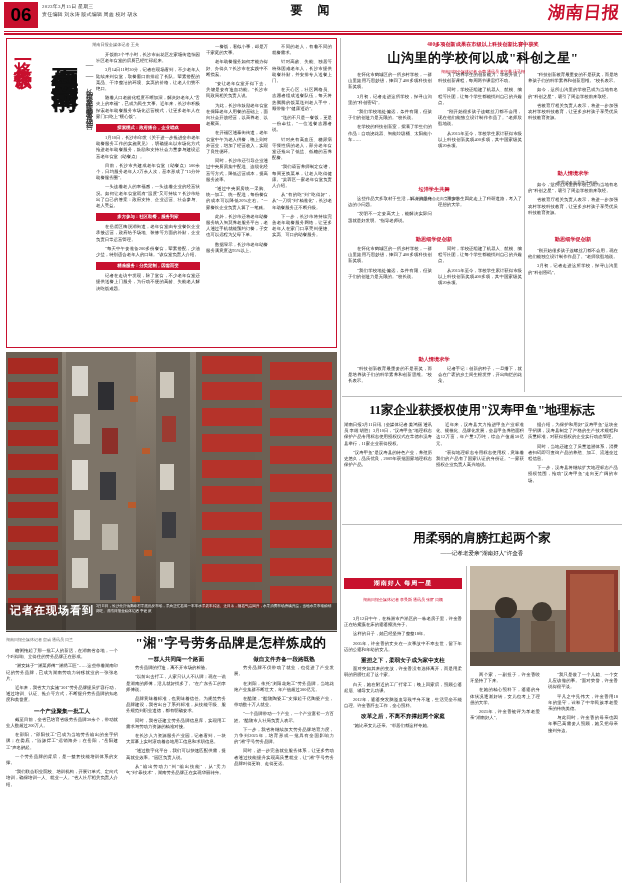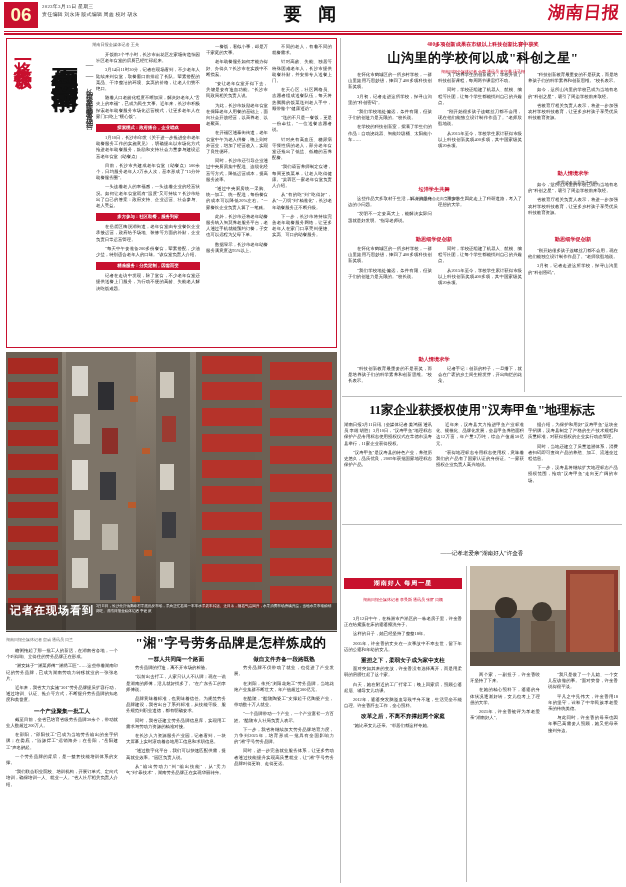--- a/index.html
+++ b/index.html
@@ -1,25 +1,25 @@
 <!DOCTYPE html>
 <html><head>
 <meta charset="utf-8">
 <style>
   html,body{margin:0;padding:0;background:#fff;}
   body{width:626px;height:887px;font-family:"Liberation Serif",serif;color:#111;overflow:hidden;}
   .page{position:relative;width:626px;height:887px;background:#fff;}
 
   
   .masthead{position:absolute;left:0;top:0;width:626px;height:34px;}
-  .page-num{position:absolute;left:4px;top:2px;width:34px;height:26px;background:#c8102e;color:#fef9c3;
+  .page-num{position:absolute;left:4px;top:2px;width:34px;height:26px;background:#c8102e;color:#000000;
             font-family:"Liberation Sans",sans-serif;font-weight:bold;font-size:19px;
             display:flex;align-items:center;justify-content:center;letter-spacing:0;}
   .mast-date{position:absolute;left:42px;top:3px;font-size:5px;color:#333;letter-spacing:.2px;}
-  .mast-center{position:absolute;left:0;top:2px;width:626px;text-align:center;font-size:18px;font-weight:bold;letter-spacing:6px;}
+  .mast-center{position:absolute;left:0;top:2px;width:626px;text-align:center;font-size:12px;font-weight:bold;letter-spacing:6px;}
   .mast-logo{position:absolute;right:6px;top:1px;color:#c8102e;font-size:17px;font-weight:bold;
              font-family:"Liberation Serif",serif;letter-spacing:1px;transform:skewX(-6deg);}
   .mast-rule{position:absolute;left:4px;top:31px;width:618px;height:1px;background:#c8102e;}
   .mast-rule2{position:absolute;left:4px;top:33px;width:618px;height:2px;background:#c8102e;}
 
   
   .col-text{font-size:4.4px;line-height:6.2px;text-align:justify;color:#222;}
   .col-text p{margin:0 0 3px 0;text-indent:9px;}
   .tiny{font-size:4px;line-height:5.6px;color:#444;}
   .subhead{font-size:5.6px;font-weight:bold;color:#111;text-align:center;margin:4px 0 3px;}
@@ -362,20 +362,21 @@
   <div class="s7-c2 col-text">
     <p>近年来，汉寿县大力推进甲鱼产业标准化、规模化、品牌化发展，全县甲鱼养殖面积达12万亩，年产量3万吨，综合产值超50亿元。</p>
     <p>"获得地理标志专用标志使用权，意味着我们的产品有了国家认证的身份证。"一家获授权企业负责人高兴地说。</p>
   </div>
   <div class="s7-c3 col-text">
     <p>据介绍，为保护和用好"汉寿甲鱼"这块金字招牌，汉寿县制定了严格的生产技术规程和质量标准，对获得授权的企业实行动态管理。</p>
     <p>同时，当地还建立了质量追溯体系，消费者扫码即可查询产品的养殖、加工、流通全过程信息。</p>
     <p>下一步，汉寿县将继续扩大地理标志产品授权范围，推动"汉寿甲鱼"走向更广阔的市场。</p>
   </div>
 
+  <div class="s8-t">用柔弱的肩膀扛起两个家</div>
   <div class="s8-sub">——记孝老爱亲"湖南好人"许金香</div>
 
   <div class="s9-badge">湖南好人 每周一星</div>
   <div class="s9-t">
     <div class="r-byline">湖南日报全媒体记者 李曼斯 通讯员 张辉 周颖</div>
   </div>
   <div class="s9-c col-text">
     <p>3月12日中午，在株洲市芦淞区的一栋老房子里，许金香正在给瘫痪在床的婆婆擦洗身子。</p>
     <p>这样的日子，她已经坚持了整整18年。</p>
     <p>2005年，许金香的丈夫在一次事故中不幸去世，留下年迈的公婆和年幼的女儿。</p>

